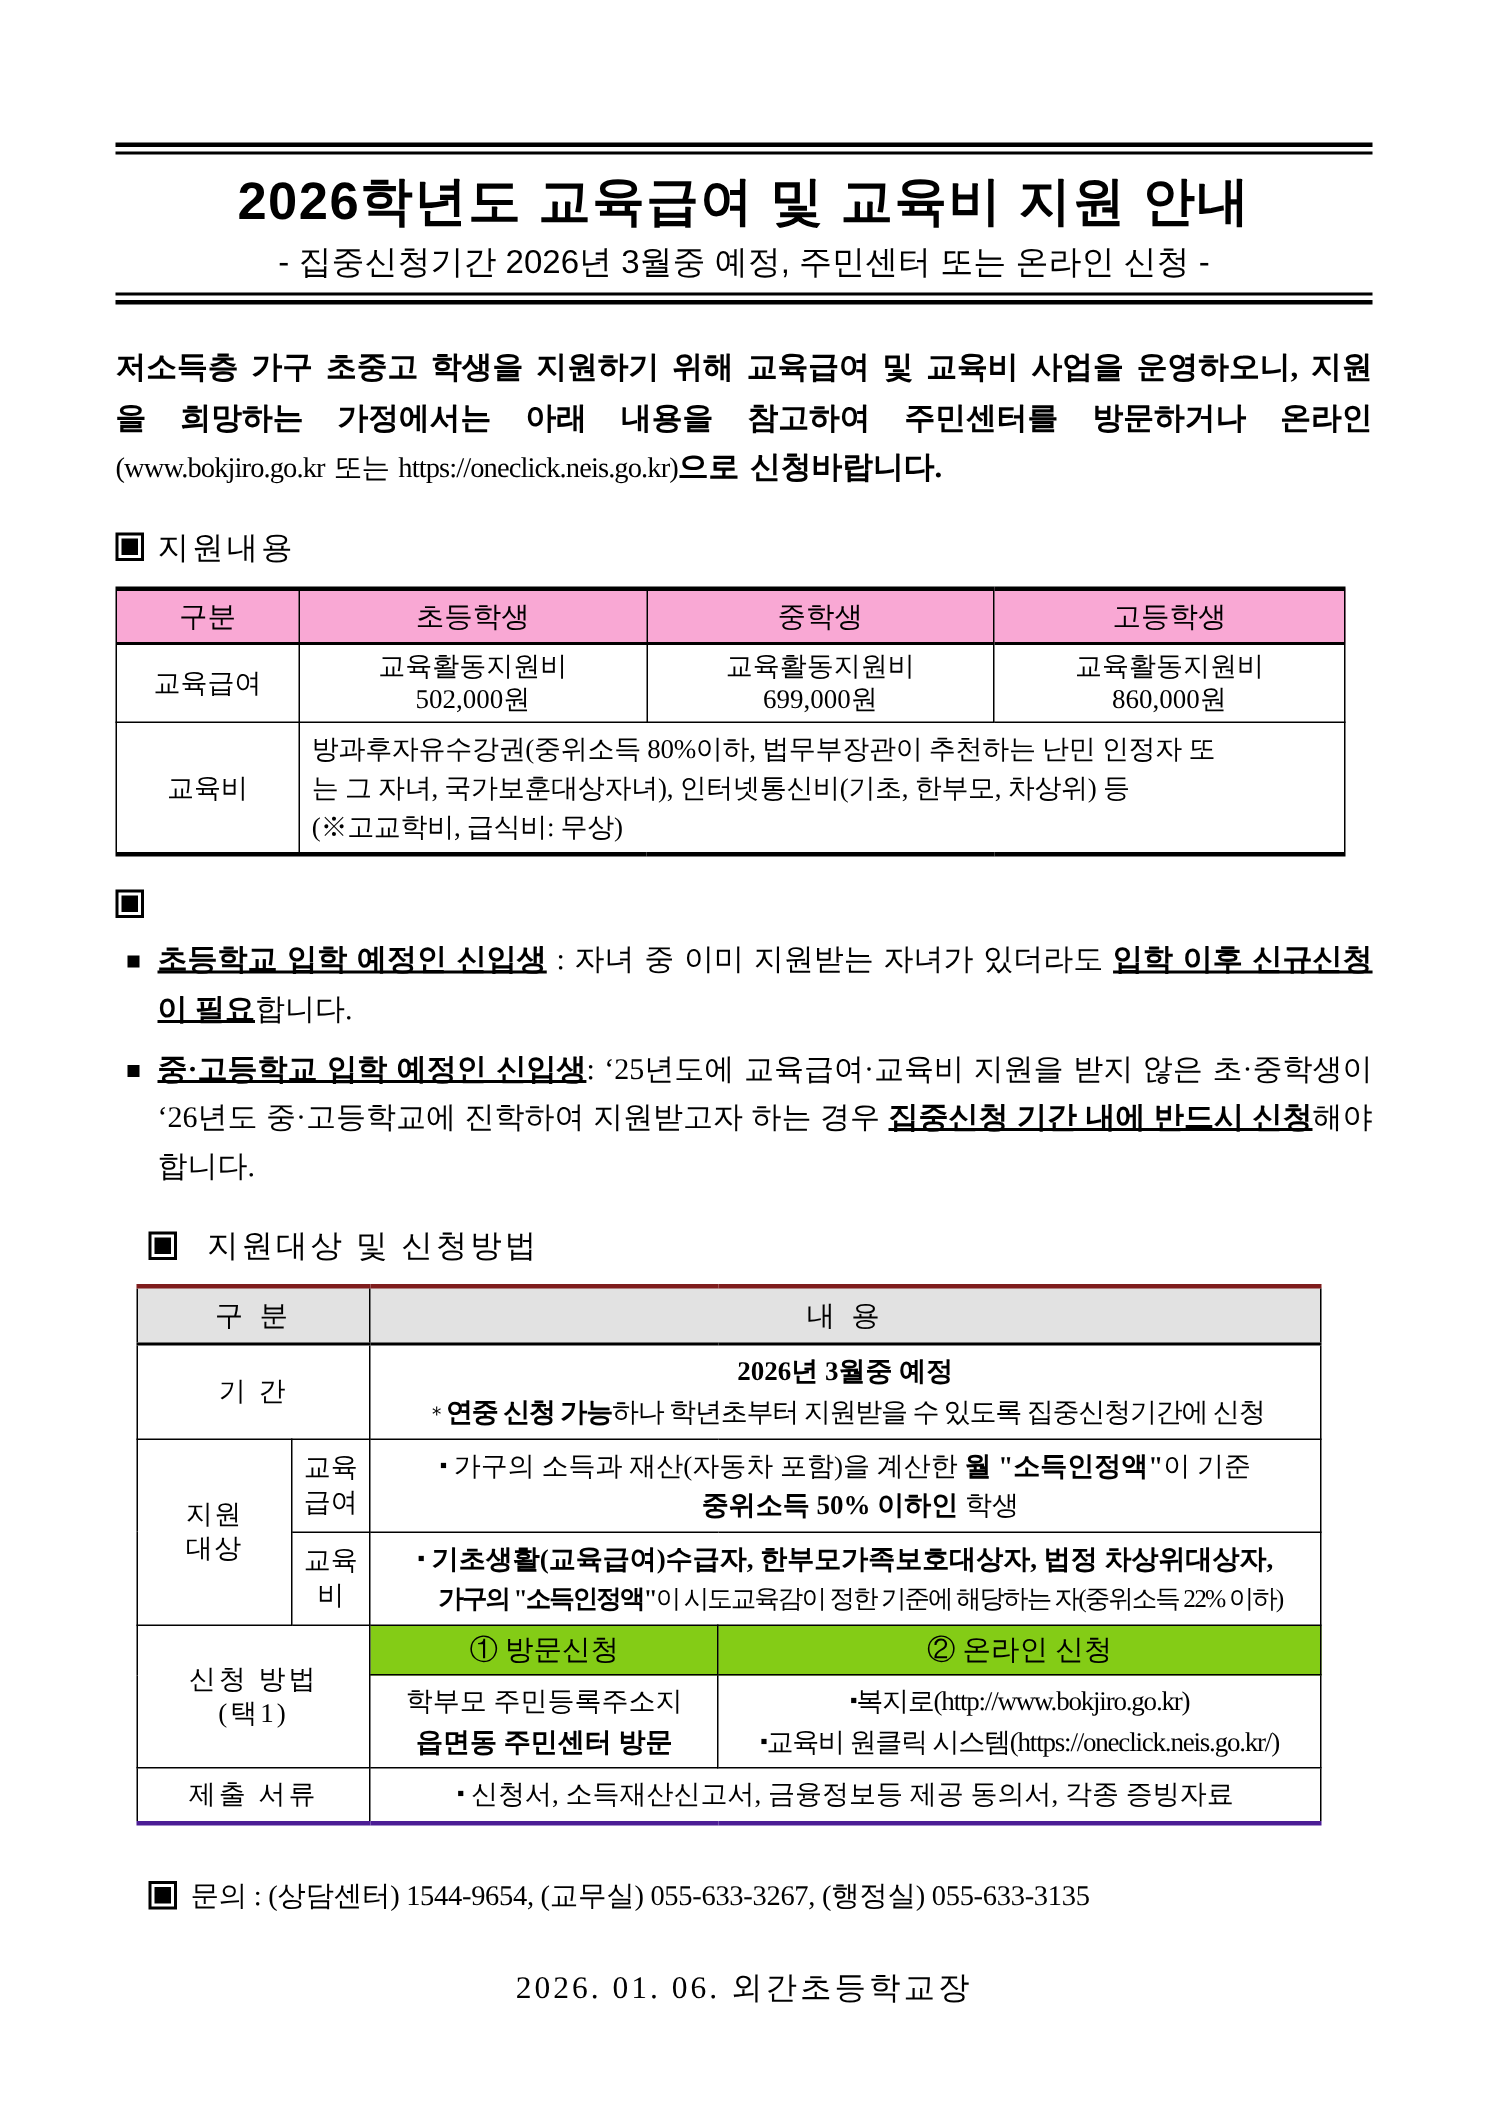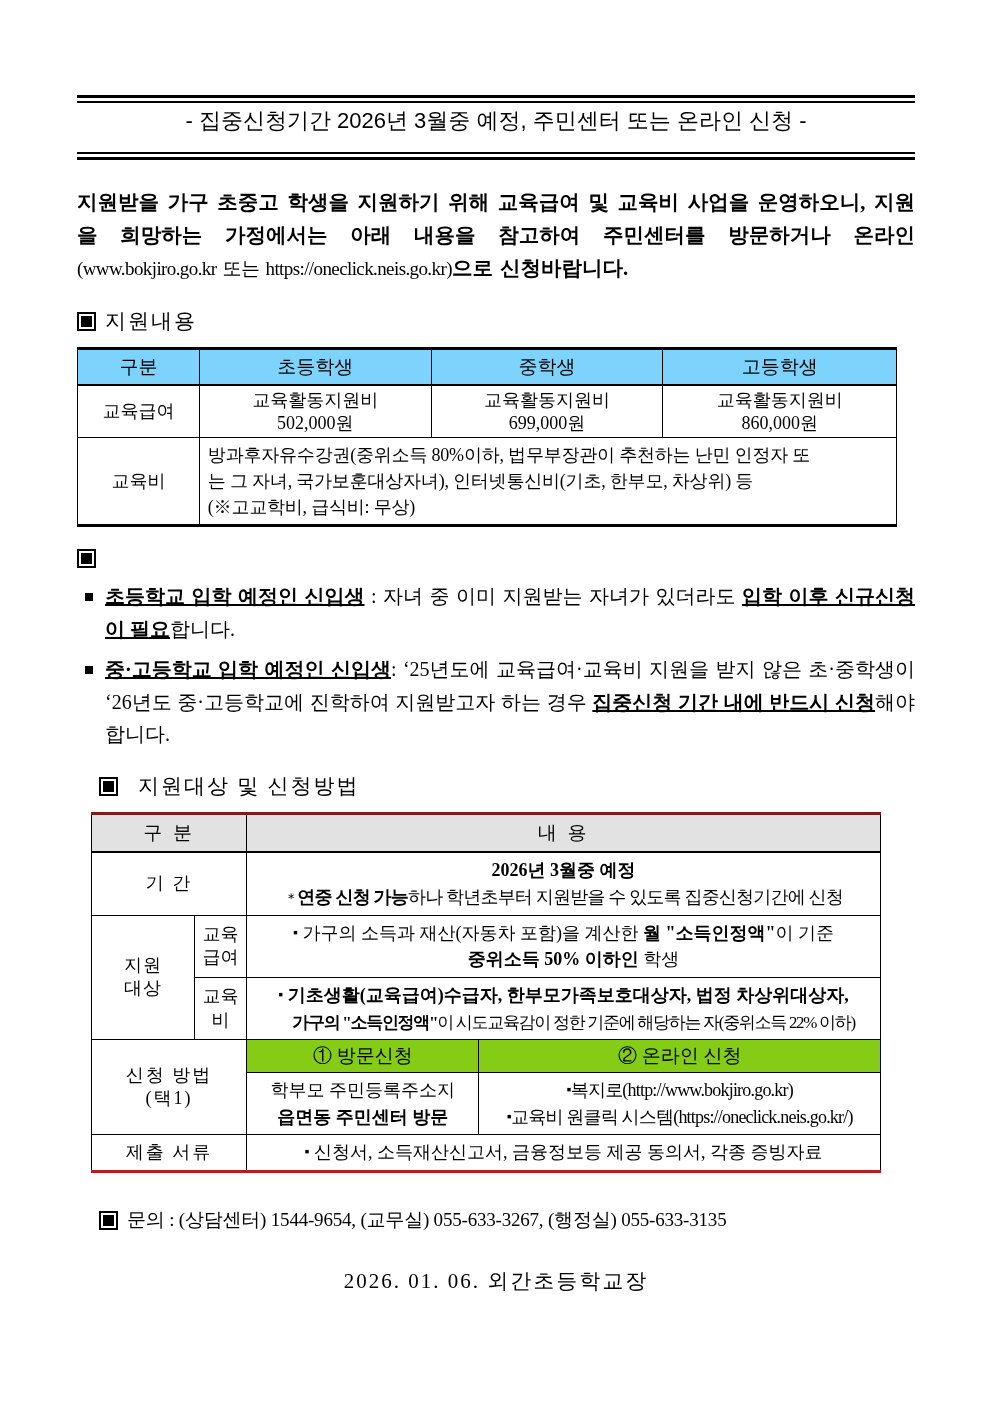--- a/index.html
+++ b/index.html
@@ -41,21 +41,21 @@
     font-weight: bold;
     letter-spacing: 1px;
     line-height: 1.25;
     margin: 10px 0 4px 0;
     font-family: "Liberation Sans", "DejaVu Sans", sans-serif;
   }
   .doc-subtitle {
     text-align: center;
     font-size: 22px;
     line-height: 1.3;
-    margin: 4px 0 16px 0;
+    margin: 4px 0 6px 0;
     font-family: "Liberation Sans", "DejaVu Sans", sans-serif;
   }
 
   
   .intro {
     margin-top: 26px;
     font-size: 20.5px;
     line-height: 1.62;
     text-align: justify;
     text-justify: inter-word;
@@ -96,21 +96,21 @@
     font-size: 18px;
   }
   table td, table th {
     border: 1px solid #000;
     padding: 3px 6px;
     vertical-align: middle;
     font-weight: normal;
   }
   .tbl-support { width: 820px; margin-left: 0; }
   .tbl-support .hdr {
-    background: #7dd3fc;
+    background: #f9a8d4;
     text-align: center;
     border-top: 3px solid #000;
     border-bottom: 2px solid #000;
     font-size: 19px;
     padding: 4px 6px;
   }
   .tbl-support .last-row td { border-bottom: 3px solid #000; }
   .tbl-support td.ctr { text-align: center; line-height: 1.25; }
   .tbl-support td.body-cell {
     text-align: left;
@@ -181,21 +181,21 @@
     text-align: center;
     width: 44px;
     line-height: 1.3;
   }
   .tbl-apply td.content {
     text-align: center;
     line-height: 1.48;
     padding: 4px 6px;
   }
   .tbl-apply td.content.center { text-align: center; }
-  .tbl-apply .bottom td { border-bottom: 3px solid #b91c1c; }
+  .tbl-apply .bottom td { border-bottom: 3px solid #4c1d95; }
   .tight { letter-spacing: -1.3px; font-size: 17px; }
   .tight2 { letter-spacing: -0.8px; }
   .bdot { font-size: 14px; vertical-align: 2px; }
 
   
   .contact {
     display: flex;
     align-items: center;
     gap: 9px;
     font-size: 19px;
@@ -210,26 +210,27 @@
     letter-spacing: 2px;
   }
 </style>
 </head>
 <body>
 
 <div class="page">
 
   <div class="title-block">
     <div class="rule-double-top"></div>
+    <div class="doc-title">2026학년도 교육급여 및 교육비 지원 안내</div>
     <div class="doc-subtitle">- 집중신청기간 2026년 3월중 예정, 주민센터 또는 온라인 신청 -</div>
     <div class="rule-double-bottom"></div>
   </div>
 
   <p class="intro">
-    <b>지원받을 가구 초중고 학생을 지원하기 위해 교육급여 및 교육비 사업을</b>
+    <b>저소득층 가구 초중고 학생을 지원하기 위해 교육급여 및 교육비 사업을</b>
     <b>운영하오니, 지원을 희망하는 가정에서는 아래 내용을 참고하여 주민센터를</b>
     <b>방문하거나 온라인</b><span class="url">(www.bokjiro.go.kr 또는 https://oneclick.neis.go.kr)</span><b>으로 신청바랍니다.</b>
   </p>
 
   <div class="sec-head">
     <span class="sq-icon"></span>
     <span>지원내용</span>
   </div>
 
   <table class="tbl-support">

